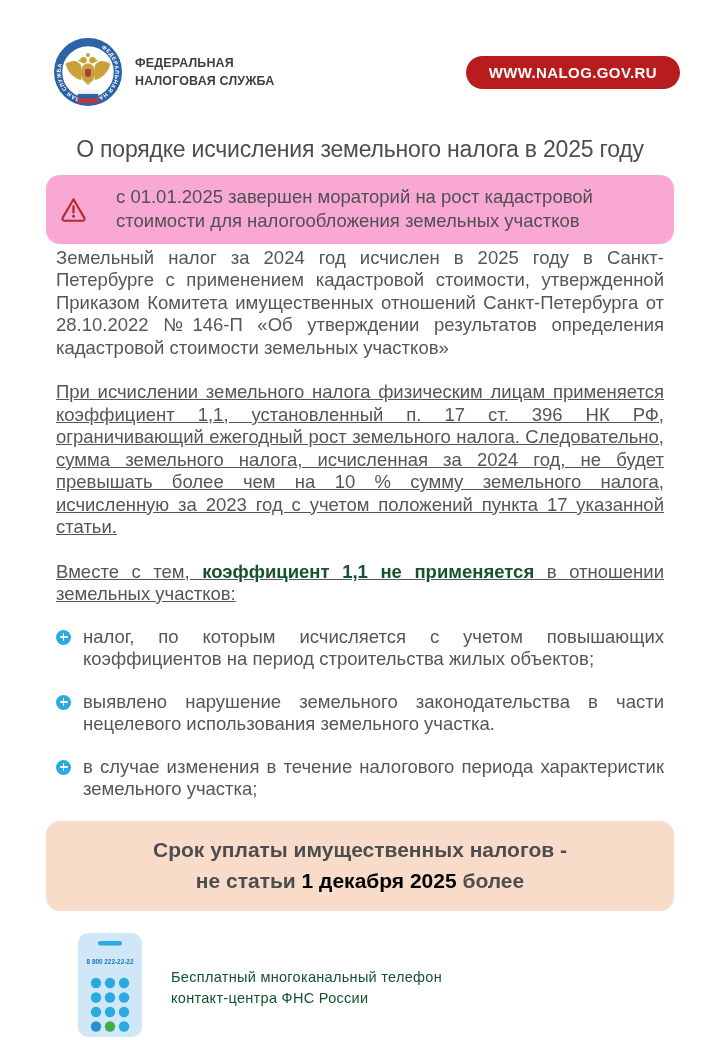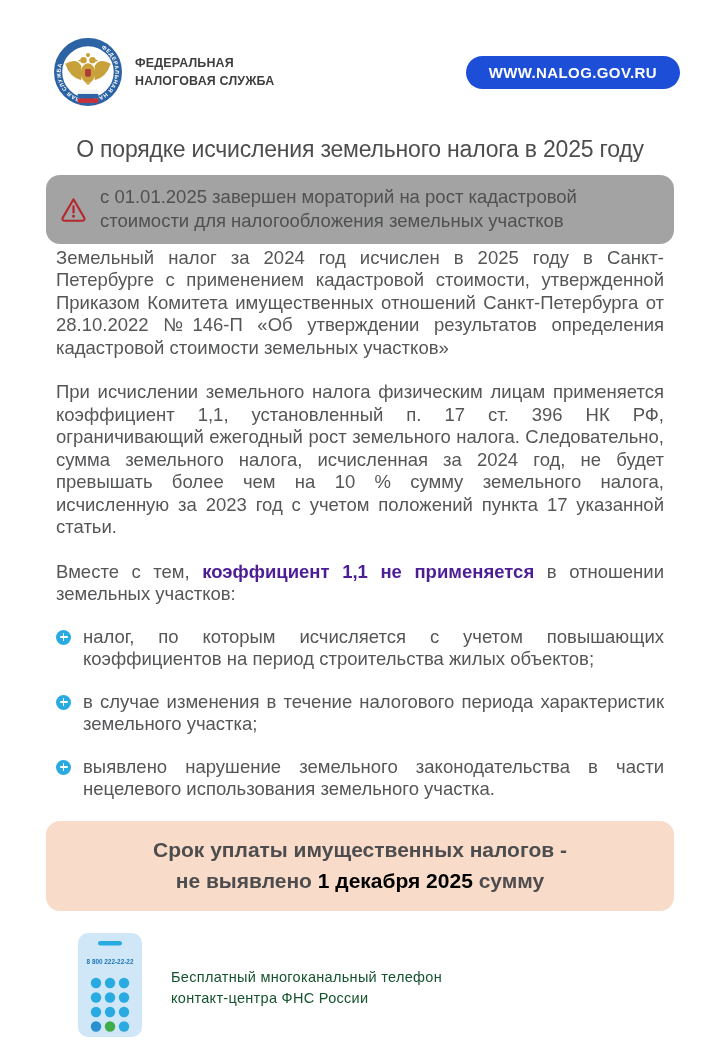--- a/index.html
+++ b/index.html
@@ -21,57 +21,57 @@
   .logo{width:68px;height:68px;flex:0 0 auto;}
   .org{
     margin-left:13px;
     font-size:13.5px;font-weight:bold;
     color:#3e3e40;line-height:1.3;
     letter-spacing:.2px;
     transform:scaleX(.92);transform-origin:left center;
   }
   .site-btn{
     margin-left:auto;
-    background:#1d4ed8;color:#ffffff;
+    background:#b91c1c;color:#ffffff;
     border:none;border-radius:22px;
     padding:8px 23px;
     font-size:15px;font-weight:bold;letter-spacing:.4px;
     font-family:inherit;cursor:pointer;
     white-space:nowrap;
   }
 
   
   .title{
     margin:30px 48px 0;
     font-size:23px;font-weight:normal;color:#4d4d4f;
     text-align:center;letter-spacing:-.2px;
     line-height:1.15;
   }
 
   
   .warn{
     margin:13px 46px 0;
-    background:#a3a3a3;border-radius:14px;
+    background:#f9a8d4;border-radius:14px;
     padding:10px 16px 10px 14px;
-    display:flex;align-items:center;gap:13px;
+    display:flex;align-items:center;gap:29px;
   }
   .warn-icon{flex:0 0 auto;width:27px;height:26px;display:block;}
   .warn-text{
     margin:0;font-size:18.5px;line-height:1.3;
     color:#4f5052;
   }
 
   
   .body-text{
     margin:3px 56px 0;
     font-size:18.5px;line-height:22.5px;
     text-align:justify;color:#555658;
   }
-  .body-text + .body-text{margin-top:22px;}
-  .body-text b{color:#4c1d95;}
+  .body-text + .body-text{margin-top:22px;text-decoration:underline;}
+  .body-text b{color:#14532d;}
 
   
   .bullets{
     list-style:none;
     margin:8px 56px 0;padding:0;
   }
   .bullets li{
     position:relative;
     padding-left:27px;
     margin-top:20px;
@@ -172,31 +172,31 @@
 
   <p class="body-text"><span>Вместе с тем, </span><b>коэффициент 1,1 не применяется</b><span> в отношении земельных участков:</span></p>
 
   <ul class="bullets">
     <li>
       <span class="plus"></span>
       <span>налог, по которым исчисляется с учетом повышающих коэффициентов на период строительства жилых объектов;</span>
     </li>
     <li>
       <span class="plus"></span>
-      <span>в случае изменения в течение налогового периода характеристик земельного участка;</span>
+      <span>выявлено нарушение земельного законодательства в части нецелевого использования земельного участка.</span>
     </li>
     <li>
       <span class="plus"></span>
-      <span>выявлено нарушение земельного законодательства в части нецелевого использования земельного участка.</span>
+      <span>в случае изменения в течение налогового периода характеристик земельного участка;</span>
     </li>
   </ul>
 
   <div class="deadline">
     <div>Срок уплаты имущественных налогов -</div>
-    <div><span>не выявлено </span><span class="red">1 декабря 2025</span><span> сумму</span></div>
+    <div><span>не статьи </span><span class="red">1 декабря 2025</span><span> более</span></div>
   </div>
 
   <div class="footer">
     <svg class="phone-icon" viewBox="0 0 64 104" aria-hidden="true">
       <rect x="0" y="0" width="64" height="104" rx="10" fill="#cfe7f6"></rect>
       <rect x="20" y="8" width="24" height="4.6" rx="2.3" fill="#29abe2"></rect>
       <text x="32" y="31" text-anchor="middle" font-size="6.4" font-weight="bold" fill="#1b75bb">8 800 222-22-22</text>
       <g>
         <circle cx="18" cy="50" r="5.2" fill="#29abe2"></circle>
           <circle cx="32" cy="50" r="5.2" fill="#29abe2"></circle>

